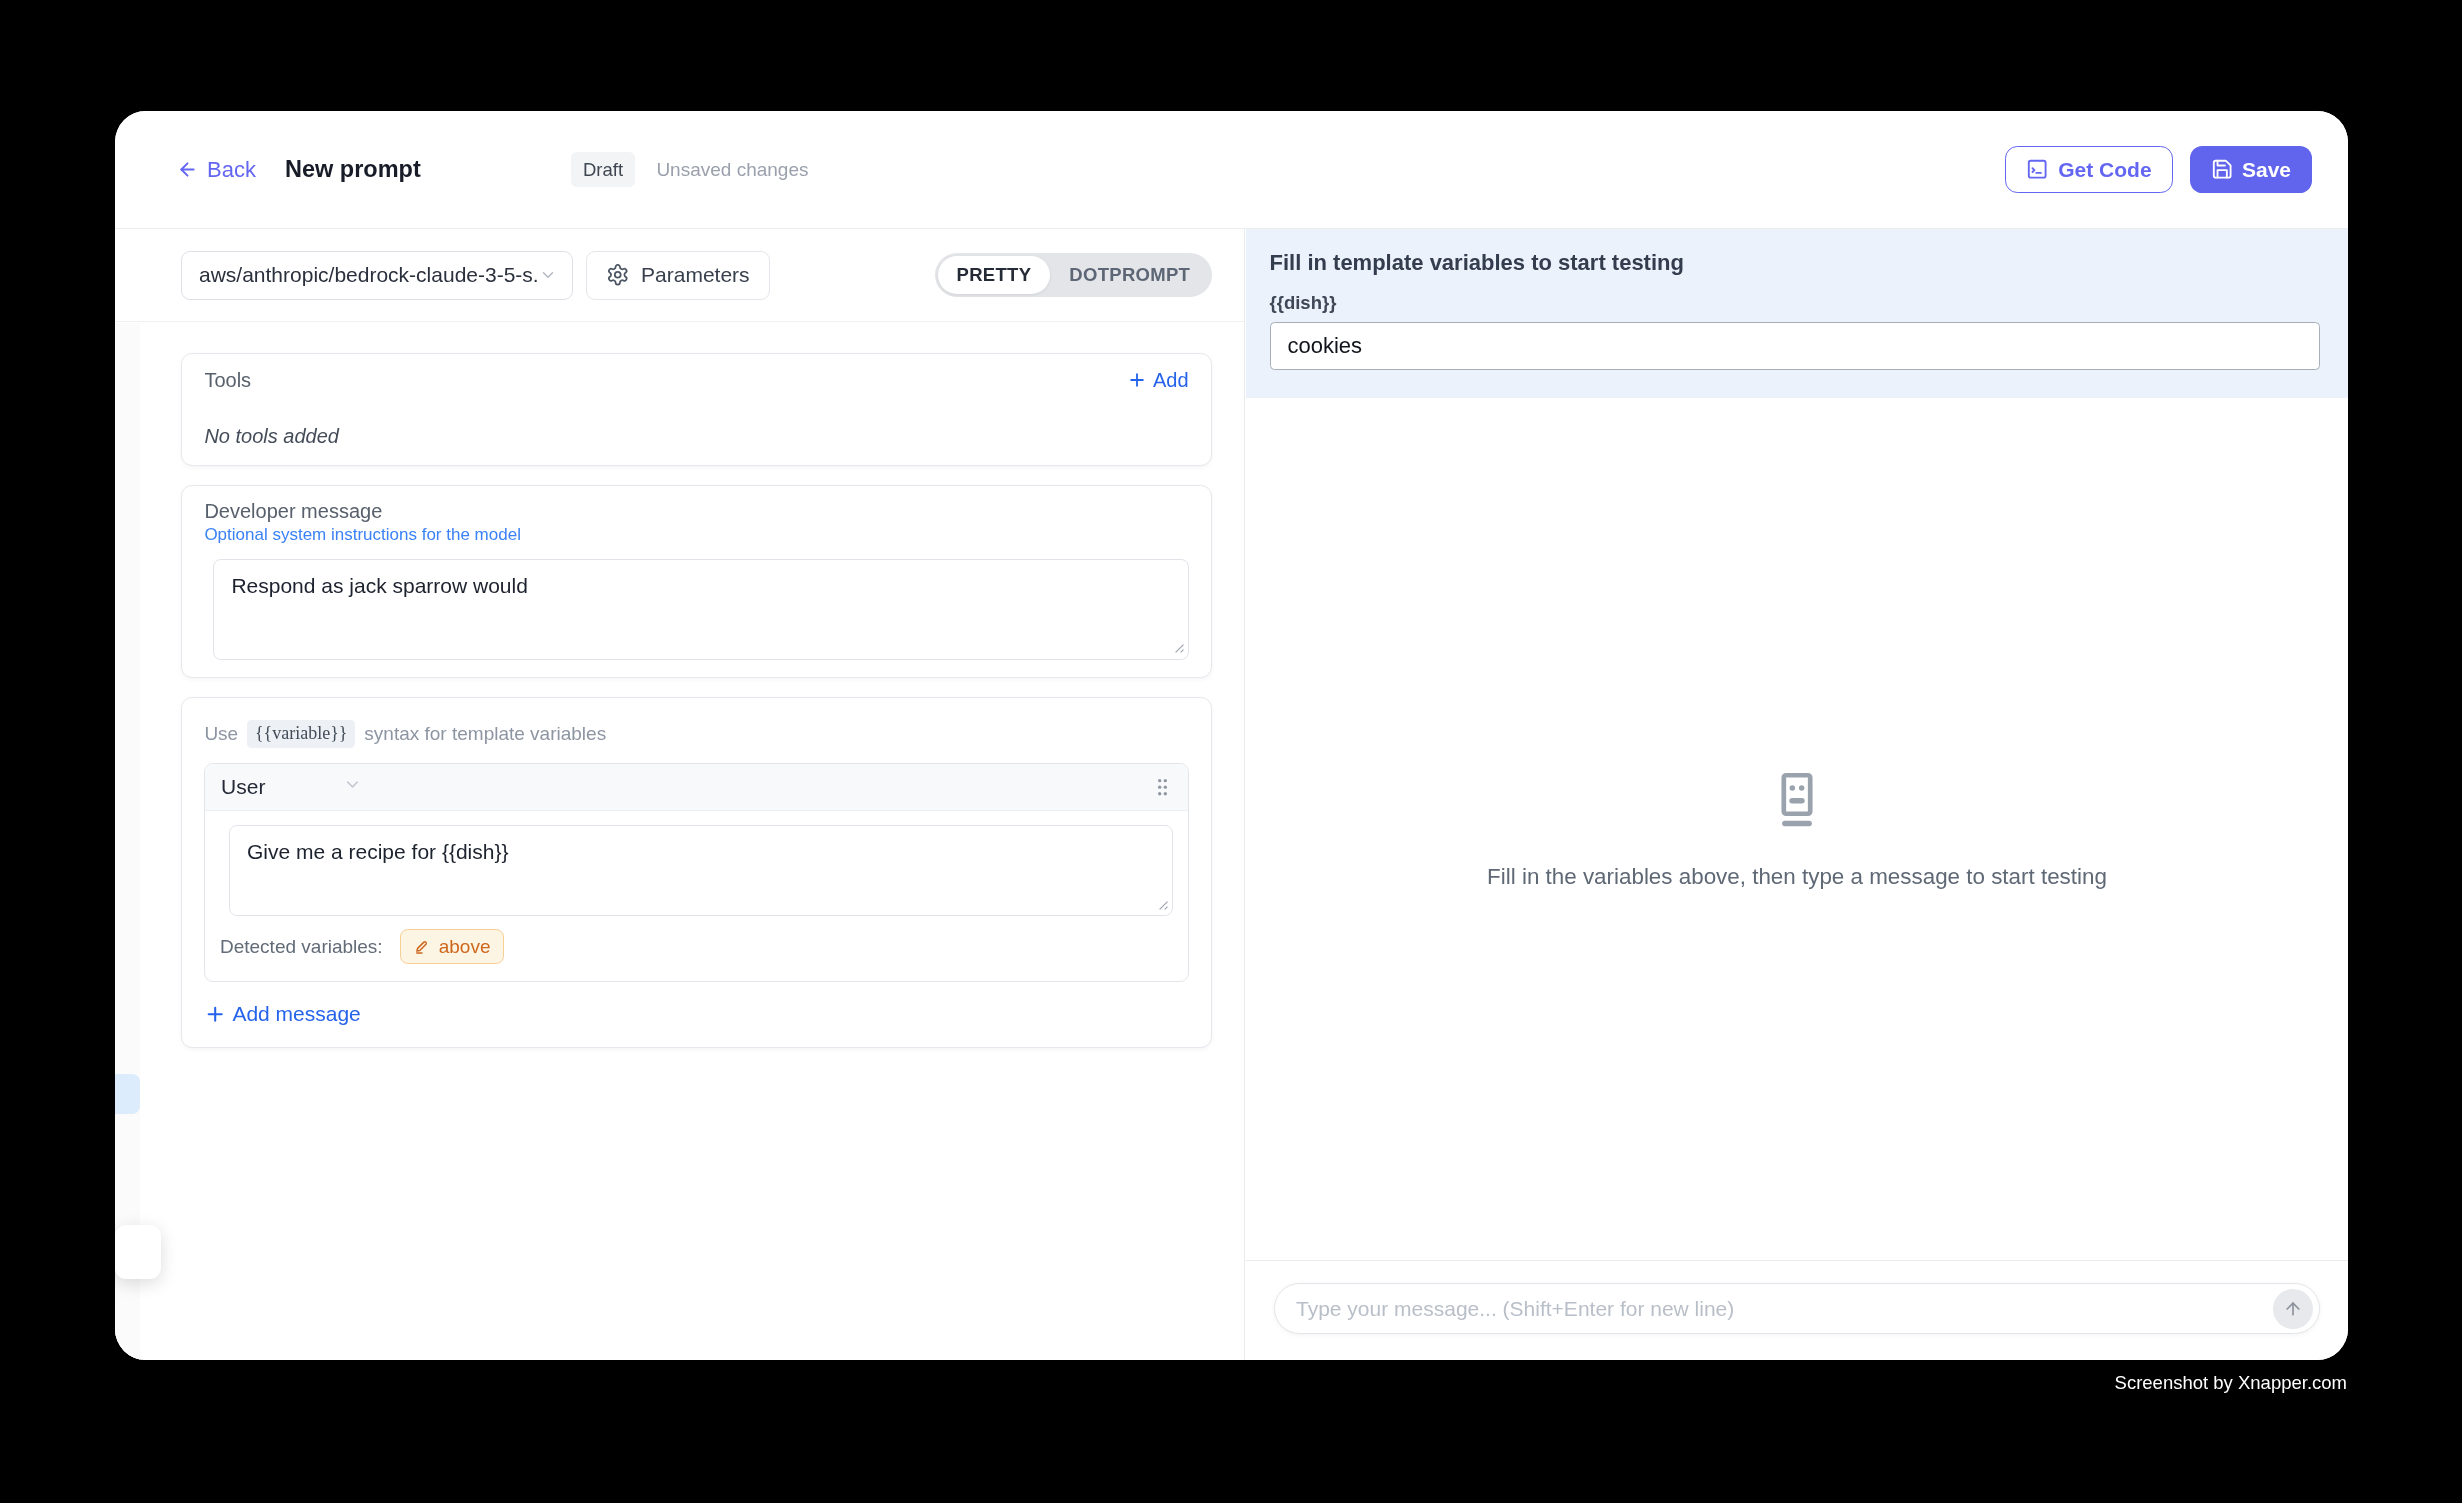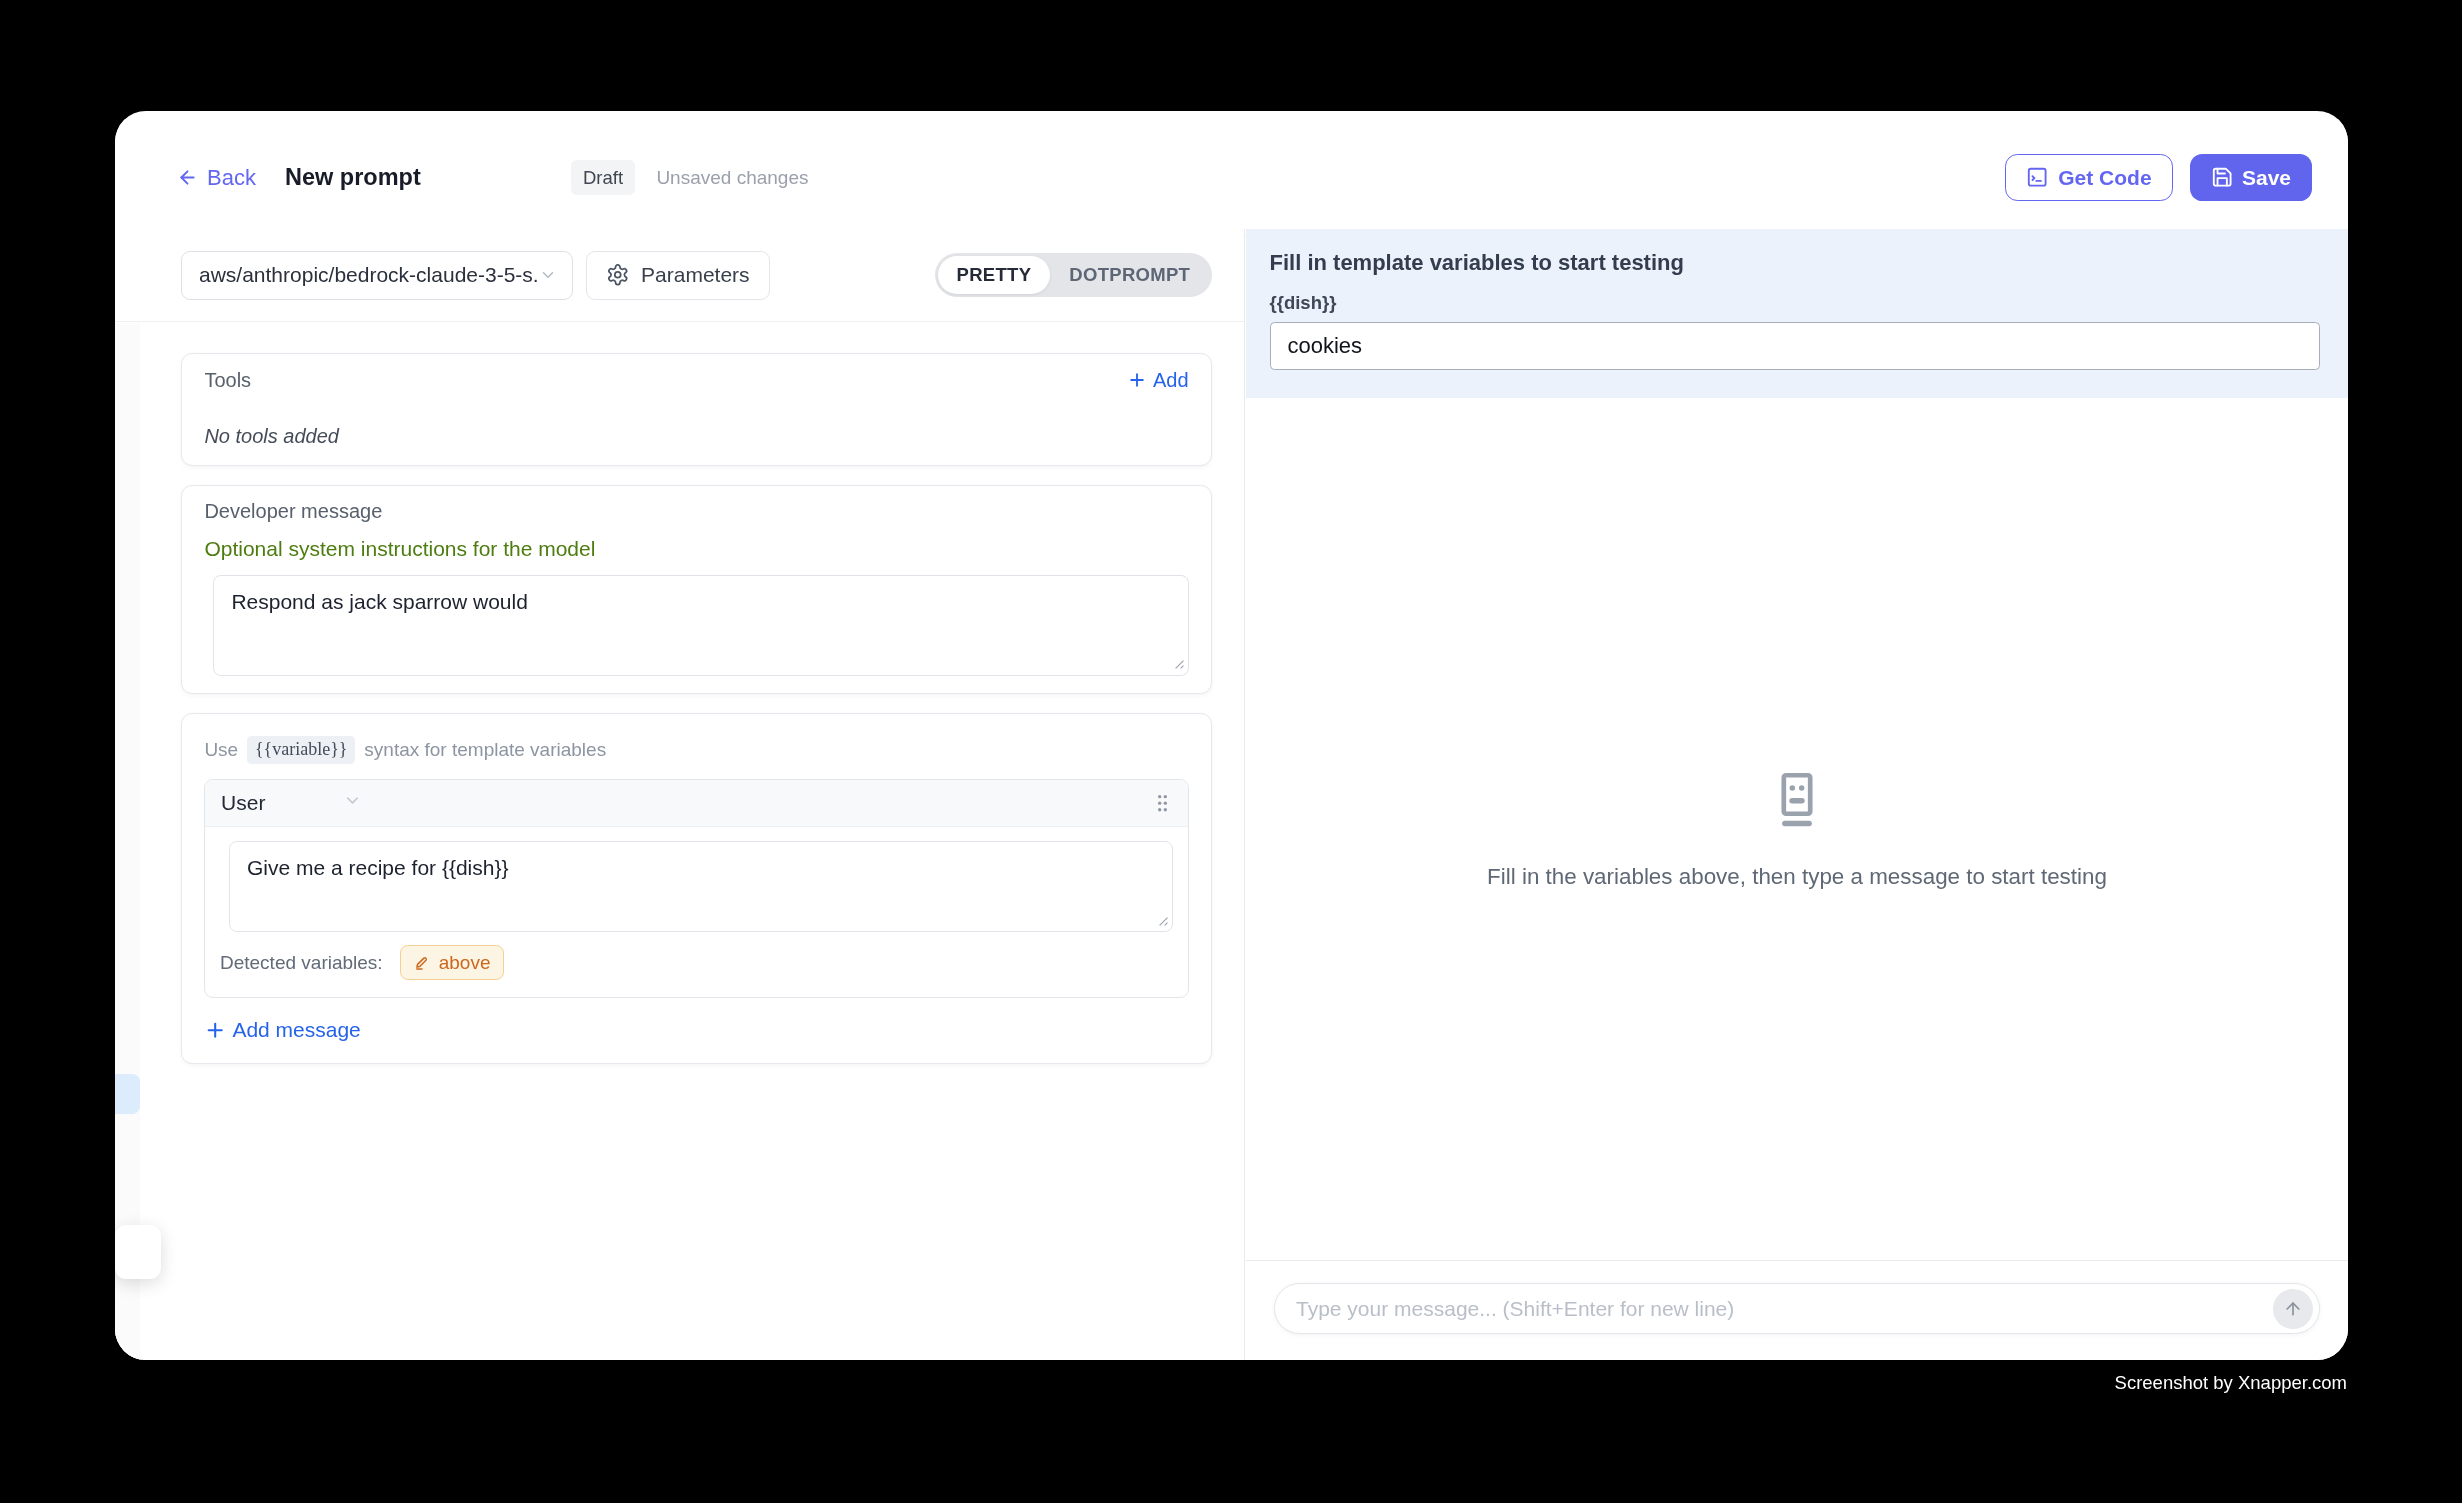--- a/index.html
+++ b/index.html
@@ -16,21 +16,21 @@
   
   .window {
     position:absolute; left:115px; top:111px;
     width:2233px; height:1249px;
     background:#fff; border-radius:31px; overflow:hidden;
     box-shadow:0 17px 67px rgba(0,0,0,.6);
   }
 
   
   .app-header {
-    position:absolute; left:0; top:8px; right:0; height:118px;
+    position:absolute; left:0; top:0; right:0; height:118px;
     border-bottom:1.1px solid #ebedf0;
     display:flex; align-items:center;
     padding:0 36px 0 62px;
     background:#fff;
   }
   .back-link { display:flex; align-items:center; gap:9px; color:#6366f1; font-size:22px; font-weight:500; cursor:pointer; }
   .page-title { margin-left:29px; font-size:23.5px; font-weight:600; color:#171c28; }
   .draft-badge { margin-left:150px; background:#f3f4f6; color:#3f4652; font-size:18.5px; padding:6.7px 12.3px; border-radius:5.6px; }
   .unsaved { margin-left:21px; color:#9aa1ac; font-size:19px; }
   .header-spacer { flex:1; }
@@ -72,21 +72,21 @@
     box-shadow:0 1.1px 4.5px rgba(17,24,39,.04);
     padding:14.6px 22.4px 17px;
   }
   .tools-card { margin-top:31px; }
   .card-head { display:flex; align-items:center; justify-content:space-between; }
   .card-title { font-size:20px; color:#57606c; }
   .link-blue { display:flex; align-items:center; gap:5.6px; color:#2563eb; font-size:20px; font-weight:500; cursor:pointer; }
   .empty-tools { margin-top:33px; font-size:20px; color:#444c59;font-style:italic; }
 
   .dev-card { margin-top:19px; padding:14.6px 22.4px 17px; }
-  .card-sub { margin-top:14px; font-size:21px; color:#4d7c0f; }
+  .card-sub { margin-top:2px; font-size:17px; color:#3b82f6; }
   .ta-wrap { position:relative; margin-top:13.4px;padding-left:9px; }
   textarea.field {
     width:100%; display:block; resize:none; outline:none;
     border:1.1px solid #e0e4e9; border-radius:7.8px;
     padding:12.3px 17px; font-size:21px; color:#1c222e; line-height:1.35;
     font-family:"Liberation Sans", sans-serif; background:#fff;
   }
   .dev-ta { height:101px; }
   .resize-grip { position:absolute; right:4.5px; bottom:5.6px; pointer-events:none; }
 

